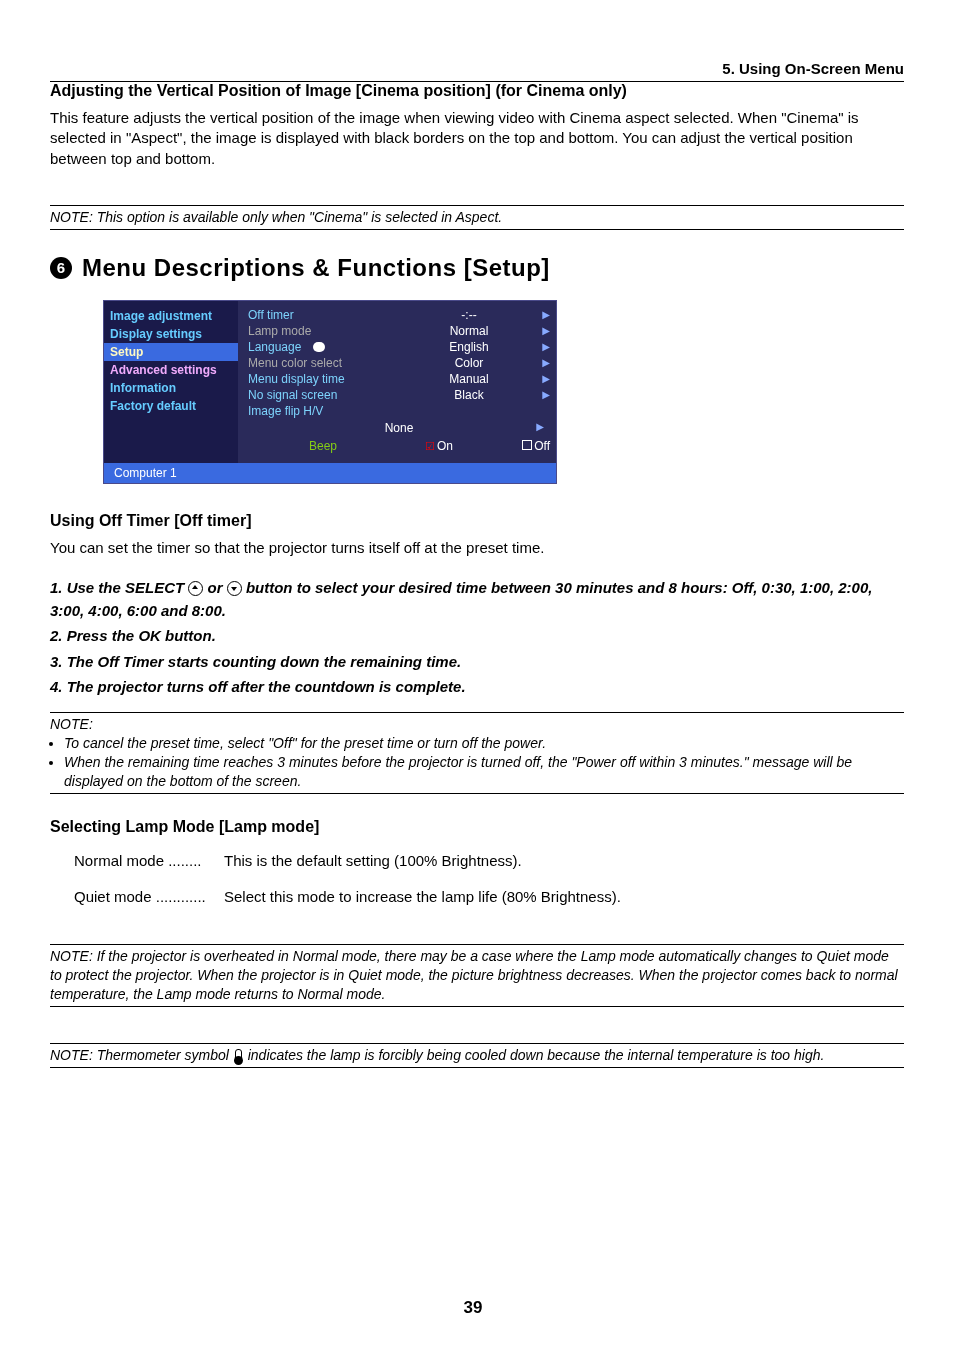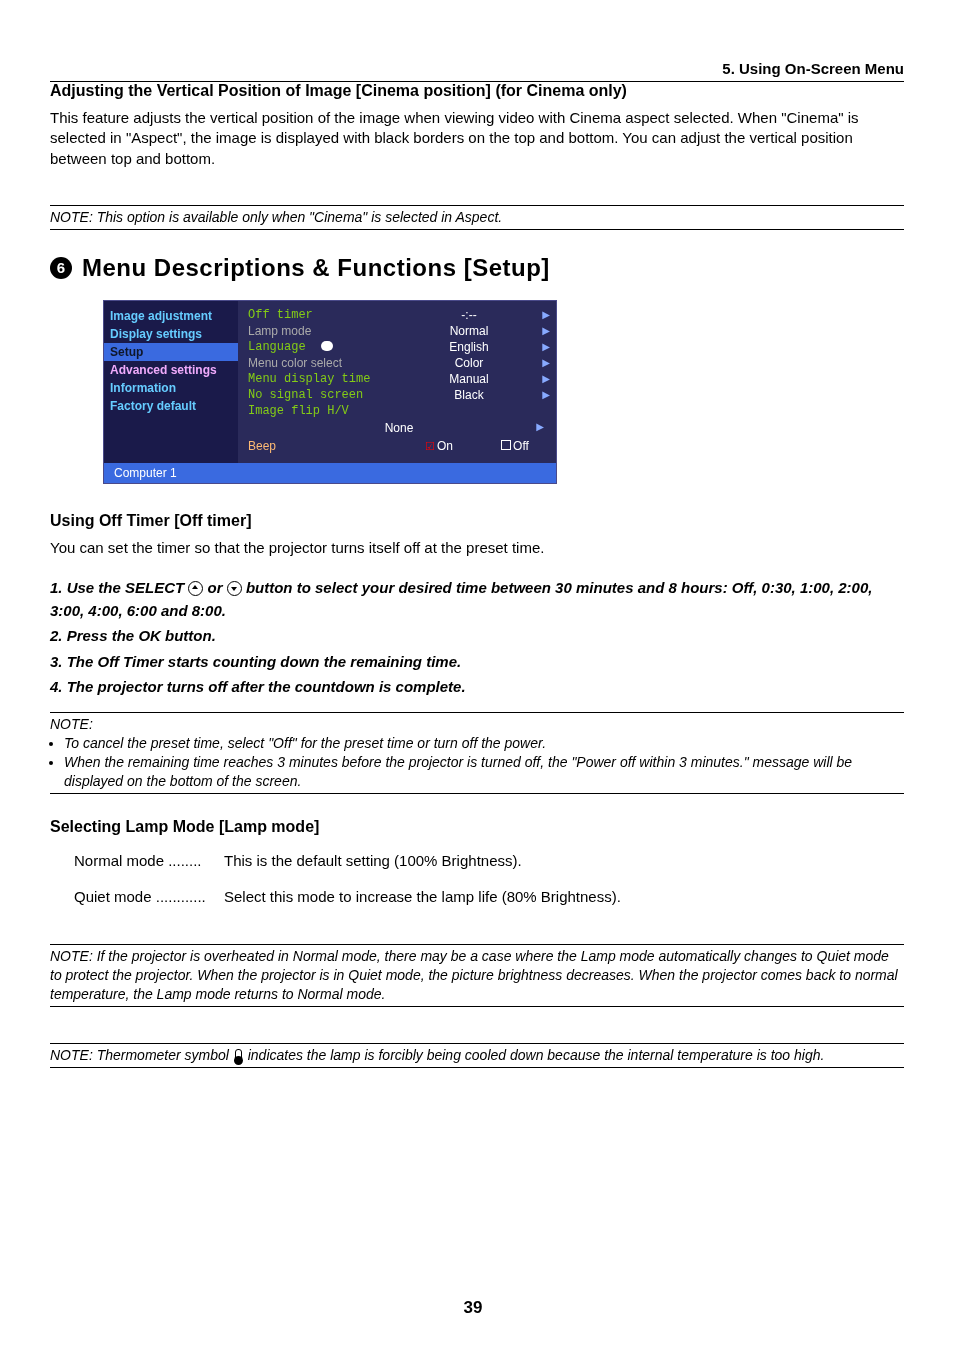--- a/index.html
+++ b/index.html
@@ -87,42 +87,42 @@
     padding: 6px 0 6px 0;
   }
   .osd-left-item {
     padding: 2px 6px;
     color: #66ccff;
     font-weight: bold;
     font-size: 12px;
   }
   .osd-left-item.sel {
     background: #3a6ae0;
-    color: #0f172a;
+    color: #fef9c3;
   }
   .osd-left-item.dim { color: #f0abfc; }
   .osd-right {
     flex: 1;
     background: #2a2a5a;
     padding: 6px 6px 6px 10px;
   }
   .osd-row {
     display: flex;
     align-items: center;
     padding: 1px 0;
   }
   .osd-label { width: 150px; color: #aaa; }
-  .osd-label.active { color: #84cc16; font-family: Liberation Mono, monospace; }
+  .osd-label.active { color: #7dd3fc; }
   .osd-val   { flex: 1; text-align: center; color: #ffffff; }
   .osd-val.active { color: #fff; }
   .osd-arrow { width: 10px; text-align: right; color: #88aaff; font-size: 10px; }
   .osd-none-row { text-align: center; color: #fff; padding: 2px 0; position: relative; }
   .osd-none-row .osd-arrow { position: absolute; right: 6px; top: 2px; }
   .osd-beep-row { display: flex; align-items: center; padding: 2px 0 4px 0; }
-  .osd-beep-label { width: 150px; color: #fdba74; }
+  .osd-beep-label { width: 150px; color: #84cc16; text-align: center; }
   .osd-check { color: #ff0000; font-size: 11px; margin-right: 2px;}
   .osd-box   { color: #fff; font-size: 10px; margin-right: 2px; display:inline-block; width:8px; height:8px; border:1px solid #fff;}
   .osd-footer {
     background: #3a6ae0;
     color: #fff;
     font-size: 12px;
     padding: 3px 10px;
   }
   .speech-icon {
     display: inline-block;
@@ -277,21 +277,21 @@
         </div>
         <div class="osd-none-row">
           <span>None</span>
           <span class="osd-arrow">▶</span>
         </div>
         <div class="osd-beep-row">
           <span class="osd-beep-label">Beep</span>
           <span style="flex:1; text-align:center;">
             <span class="osd-check">☑</span><span>On</span>
           </span>
-          <span style="width:70px; text-align:center;">
+          <span style="width:70px; text-align:right;">
             <span class="osd-box"></span><span>Off</span>
           </span>
         </div>
       </div>
     </div>
     <div class="osd-footer">Computer 1</div>
   </div>
 
   <div class="h2">Using Off Timer [Off timer]</div>
   <div class="body-text">You can set the timer so that the projector turns itself off at the preset time.</div>

